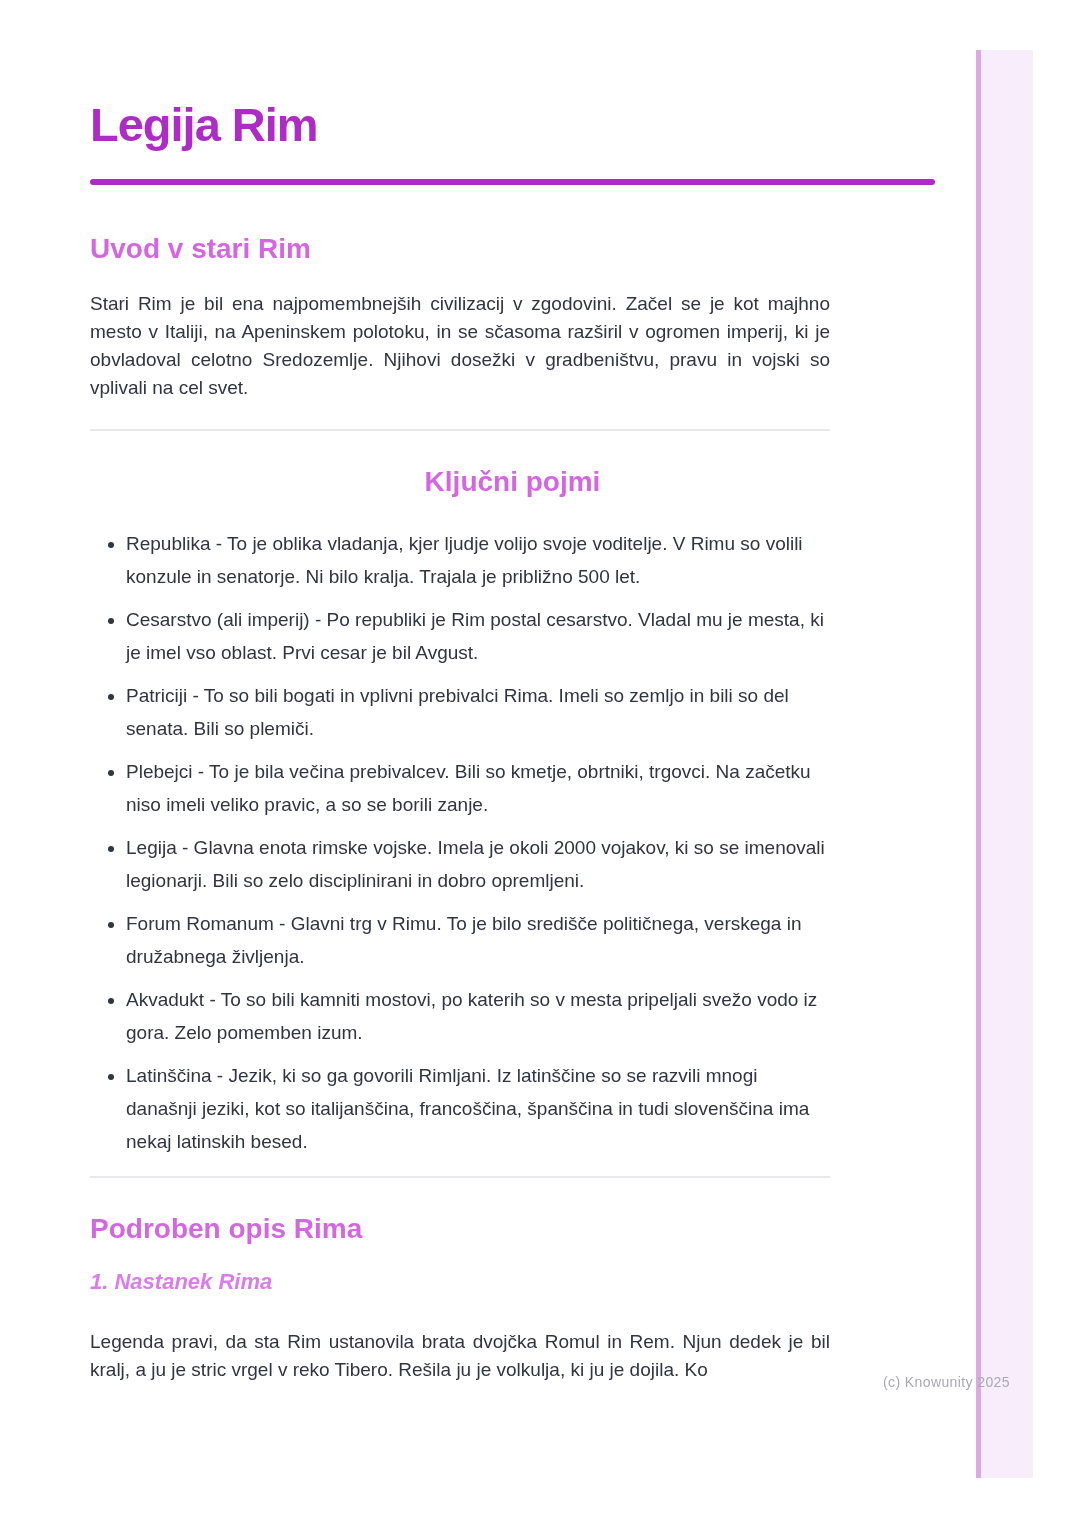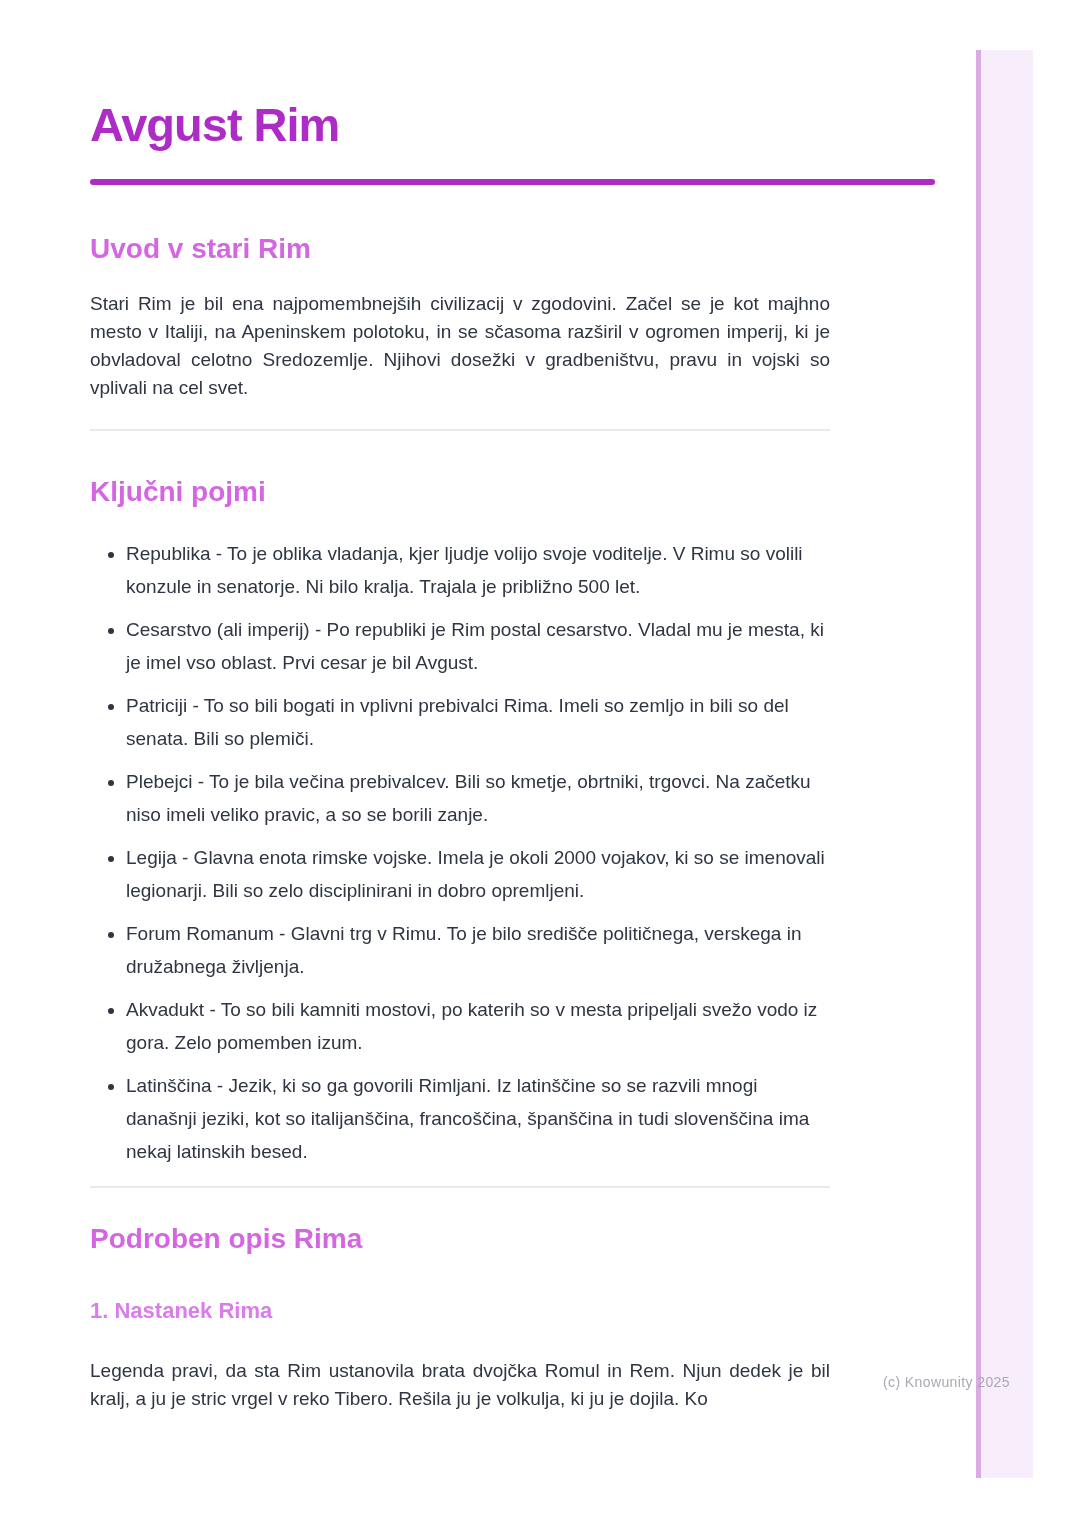--- a/index.html
+++ b/index.html
@@ -58,28 +58,29 @@
     background: var(--c-rule, #ad2cc6);
   }
   h2.section-heading {
     margin: 0;
     font-size: 28px;
     line-height: 30px;
     font-weight: 700;
     color: var(--c-section-heading, #d466e2);
   }
   h2.intro-heading   { margin-top: 49px; }
-  h2.terms-heading   { margin-top: 46px; }
+  h2.terms-heading   { margin-top: 36px; text-align: center; }
   h2.detail-heading  { margin-top: 36px; }
   h3.subsection-heading {
-    margin: 45px 0 0 0;
+    margin: 26px 0 0 0;
     font-size: 22px;
     line-height: 24px;
     font-weight: 700;
     color: var(--c-subsection-heading, #da7cea);
+    font-style: italic;
   }
   p.para {
     width: 740px;
     margin: 26px 0 0 0;
     font-size: 19px;
     line-height: 28px;
     text-align: justify;
     color: var(--c-body-text, #2f3542);
   }
   p.origin-para { margin-top: 34px; }
@@ -108,21 +109,21 @@
 <body>
 
 <div class="page">
 
   <div class="accent-bar"></div>
 
   <div class="watermark">(c) Knowunity 2025</div>
 
   <div class="content">
 
-    <h1 class="doc-title">Avgust Rim</h1>
+    <h1 class="doc-title">Legija Rim</h1>
 
     <div class="title-rule"></div>
 
     <h2 class="section-heading intro-heading">Uvod v stari Rim</h2>
 
     <p class="para">Stari Rim je bil ena najpomembnejših civilizacij v zgodovini. Začel se je kot majhno mesto v Italiji, na Apeninskem polotoku, in se sčasoma razširil v ogromen imperij, ki je obvladoval celotno Sredozemlje. Njihovi dosežki v gradbeništvu, pravu in vojski so vplivali na cel svet.</p>
 
     <hr class="divider">
 
     <h2 class="section-heading terms-heading">Ključni pojmi</h2>

